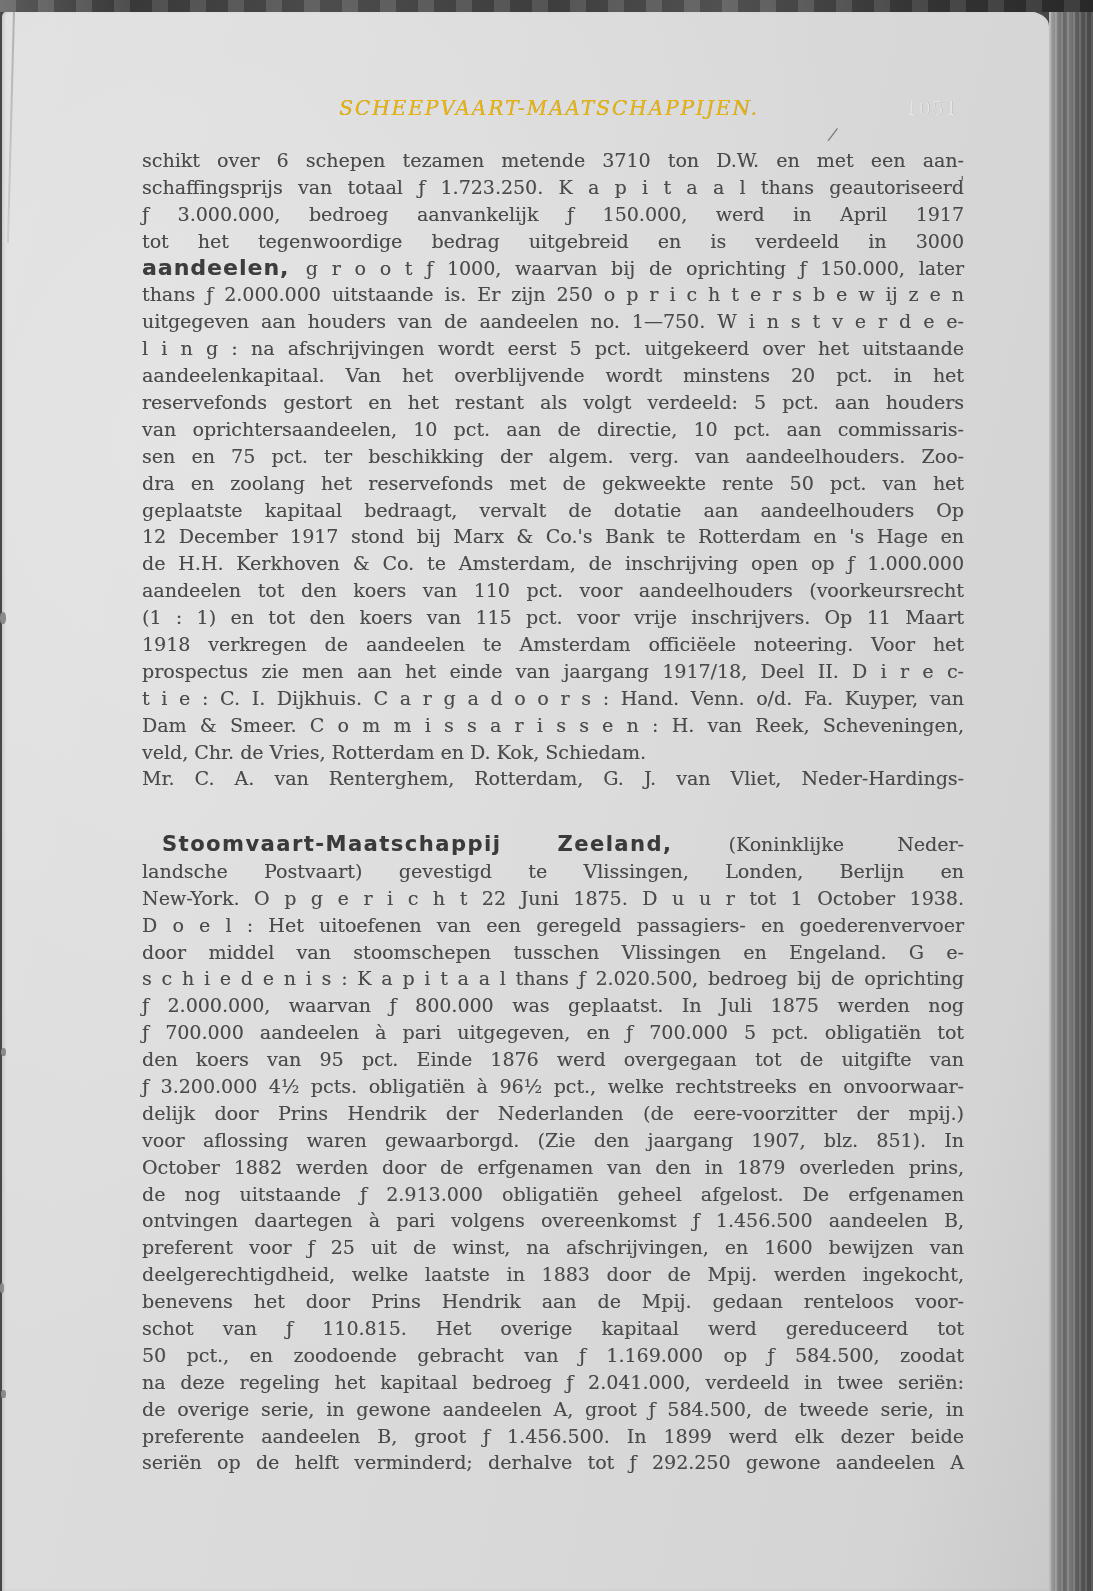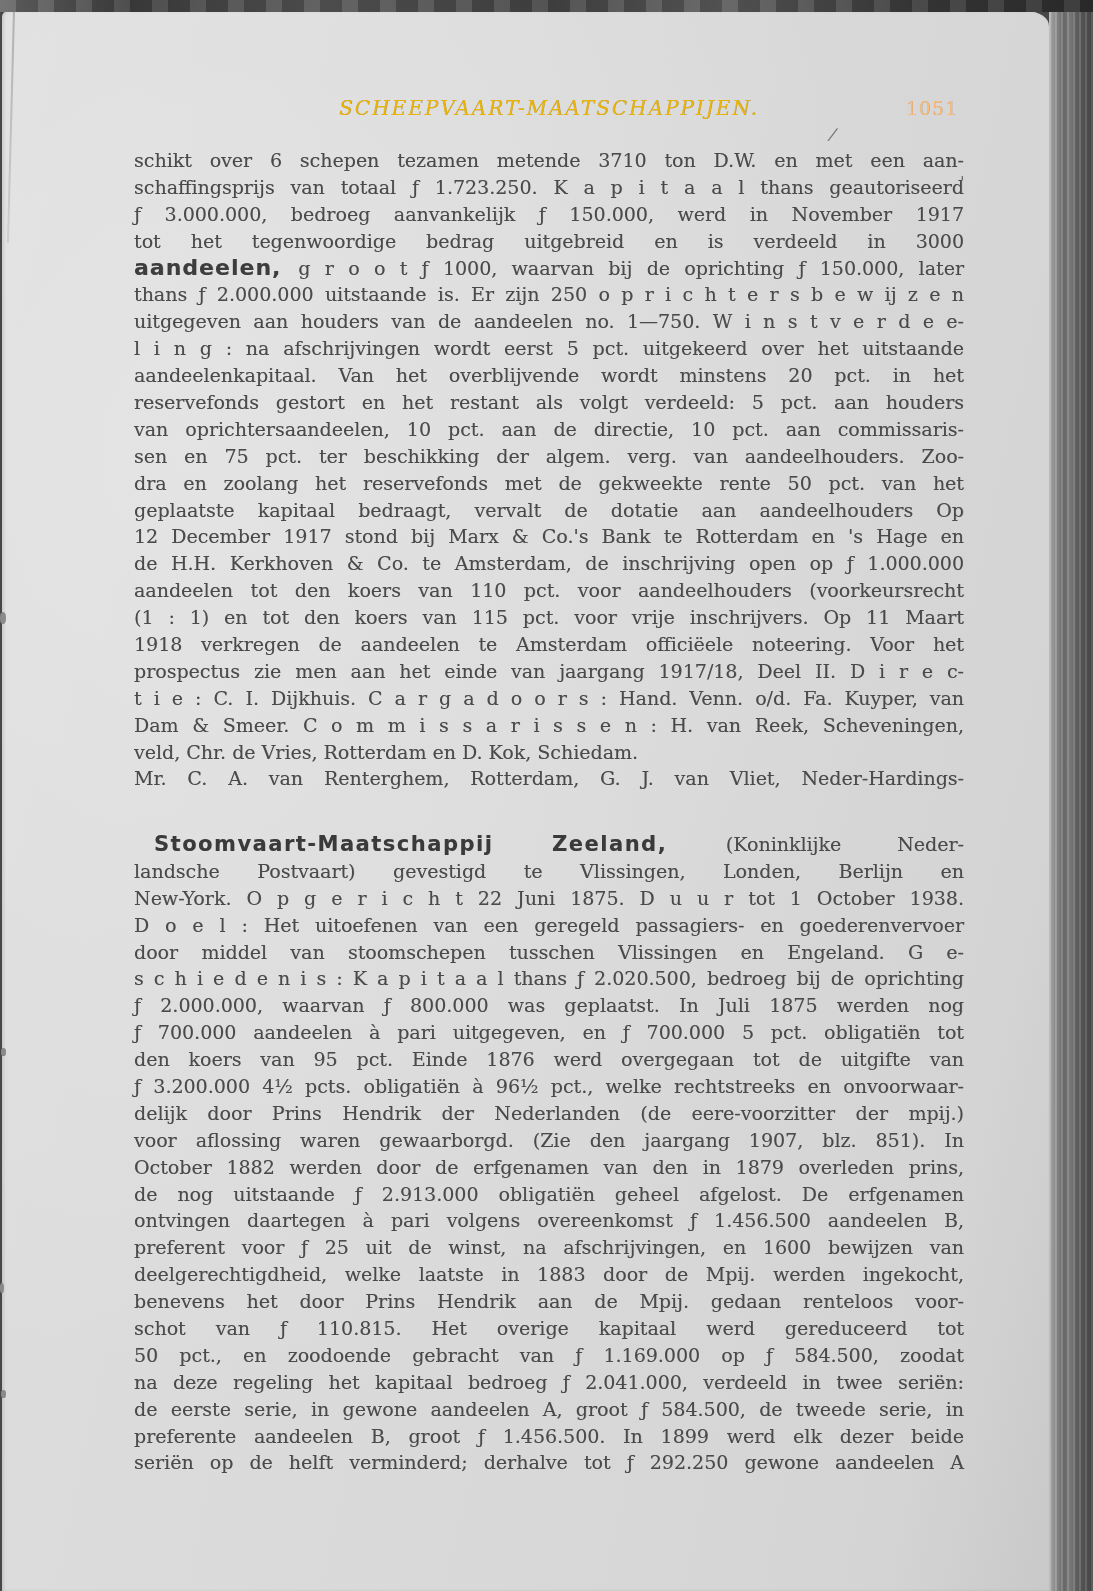--- a/index.html
+++ b/index.html
@@ -44,35 +44,35 @@
 
   
   .page-head{position:absolute;left:134px;top:96px;width:830px;z-index:6;}
   .head-title{
     display:block;text-align:center;
     font-style:italic;font-size:20px;letter-spacing:2px;color:#eab308;
     text-shadow:0.3px 0.3px 0.6px rgba(70,70,70,.45);
   }
   .page-num{
     position:absolute;right:6px;top:1px;
-    font-size:19px;color:#fdba74;letter-spacing:1px;
+    font-size:19px;color:#e5e5e5;letter-spacing:1px;
     text-shadow:0.3px 0.3px 0.6px rgba(70,70,70,.45);
   }
 
   
   .para{
     position:absolute;left:134px;width:830px;z-index:6;
     font-size:19px;line-height:26.9px;color:#4a4a4a;
     text-shadow:0.3px 0.3px 0.6px rgba(60,60,60,.35);
   }
   #para1{top:147px;}
   #para2{top:831px;}
   .tline{
     text-align:justify;text-align-last:justify;
-    height:26.9px;overflow:visible;
+    height:26.9px;overflow:visible;margin-left:8px;
   }
   .tline.lastline{text-align-last:left;}
   .tline.indent{text-indent:20px;}
   .bold-seg{
     font-family:"DejaVu Sans", sans-serif;font-weight:bold;
     letter-spacing:1px;font-size:22px;color:#3d3d3d;
   }
   .heading-seg{
     font-family:"DejaVu Sans", sans-serif;font-weight:bold;
     letter-spacing:1.5px;font-size:21px;color:#3a3a3a;
@@ -98,21 +98,21 @@
   <span class="head-title">SCHEEPVAART-MAATSCHAPPIJEN.</span>
   <span class="page-num">1051</span>
 </div>
 
 <span class="mark" id="mark-slash">/</span>
 <span class="mark" id="mark-apos">'</span>
 
 <div class="para" id="para1">
     <div class="tline"><span>schikt over 6 schepen tezamen metende 3710 ton D.W. en met een aan-</span></div>
     <div class="tline"><span>schaffingsprijs van totaal ƒ 1.723.250.  K a p i t a a l  thans geautoriseerd</span></div>
-    <div class="tline"><span>ƒ 3.000.000, bedroeg aanvankelijk ƒ 150.000, werd in November 1917</span></div>
+    <div class="tline"><span>ƒ 3.000.000, bedroeg aanvankelijk ƒ 150.000, werd in April 1917</span></div>
     <div class="tline"><span>tot het tegenwoordige bedrag uitgebreid en is verdeeld in 3000</span></div>
     <div class="tline"><span class="bold-seg">aandeelen, </span><span>g r o o t  ƒ 1000, waarvan bij de oprichting ƒ 150.000, later</span></div>
     <div class="tline"><span>thans ƒ 2.000.000 uitstaande is.  Er zijn 250  o p r i c h t e r s b e w ij z e n</span></div>
     <div class="tline"><span>uitgegeven aan houders van de aandeelen no. 1—750.  W i n s t v e r d e e-</span></div>
     <div class="tline"><span>l i n g :  na afschrijvingen wordt eerst 5 pct. uitgekeerd over het uitstaande</span></div>
     <div class="tline"><span>aandeelenkapitaal.  Van het overblijvende wordt minstens 20 pct. in het</span></div>
     <div class="tline"><span>reservefonds gestort en het restant als volgt verdeeld: 5 pct. aan houders</span></div>
     <div class="tline"><span>van oprichtersaandeelen, 10 pct. aan de directie, 10 pct. aan commissaris-</span></div>
     <div class="tline"><span>sen en 75 pct. ter beschikking der algem. verg. van aandeelhouders.  Zoo-</span></div>
     <div class="tline"><span>dra en zoolang het reservefonds met de gekweekte rente 50 pct. van het</span></div>
@@ -143,16 +143,16 @@
     <div class="tline"><span>voor aflossing waren gewaarborgd.  (Zie den jaargang 1907, blz. 851).  In</span></div>
     <div class="tline"><span>October 1882 werden door de erfgenamen van den in 1879 overleden prins,</span></div>
     <div class="tline"><span>de nog uitstaande ƒ 2.913.000 obligatiën geheel afgelost.  De erfgenamen</span></div>
     <div class="tline"><span>ontvingen daartegen à pari volgens overeenkomst ƒ 1.456.500 aandeelen B,</span></div>
     <div class="tline"><span>preferent voor ƒ 25 uit de winst, na afschrijvingen, en 1600 bewijzen van</span></div>
     <div class="tline"><span>deelgerechtigdheid, welke laatste in 1883 door de Mpij. werden ingekocht,</span></div>
     <div class="tline"><span>benevens het door Prins Hendrik aan de Mpij. gedaan renteloos voor-</span></div>
     <div class="tline"><span>schot van ƒ 110.815.  Het overige kapitaal werd gereduceerd tot</span></div>
     <div class="tline"><span>50 pct., en zoodoende gebracht van ƒ 1.169.000 op ƒ 584.500, zoodat</span></div>
     <div class="tline"><span>na deze regeling het kapitaal bedroeg ƒ 2.041.000, verdeeld in twee seriën:</span></div>
-    <div class="tline"><span>de eerste serie, in gewone aandeelen A, groot ƒ 584.500, de tweede serie, in</span></div>
+    <div class="tline"><span>de overige serie, in gewone aandeelen A, groot ƒ 584.500, de tweede serie, in</span></div>
     <div class="tline"><span>preferente aandeelen B, groot ƒ 1.456.500.  In 1899 werd elk dezer beide</span></div>
     <div class="tline"><span>seriën op de helft verminderd; derhalve tot ƒ 292.250 gewone aandeelen A</span></div>
   </div>
 
 </body></html>

